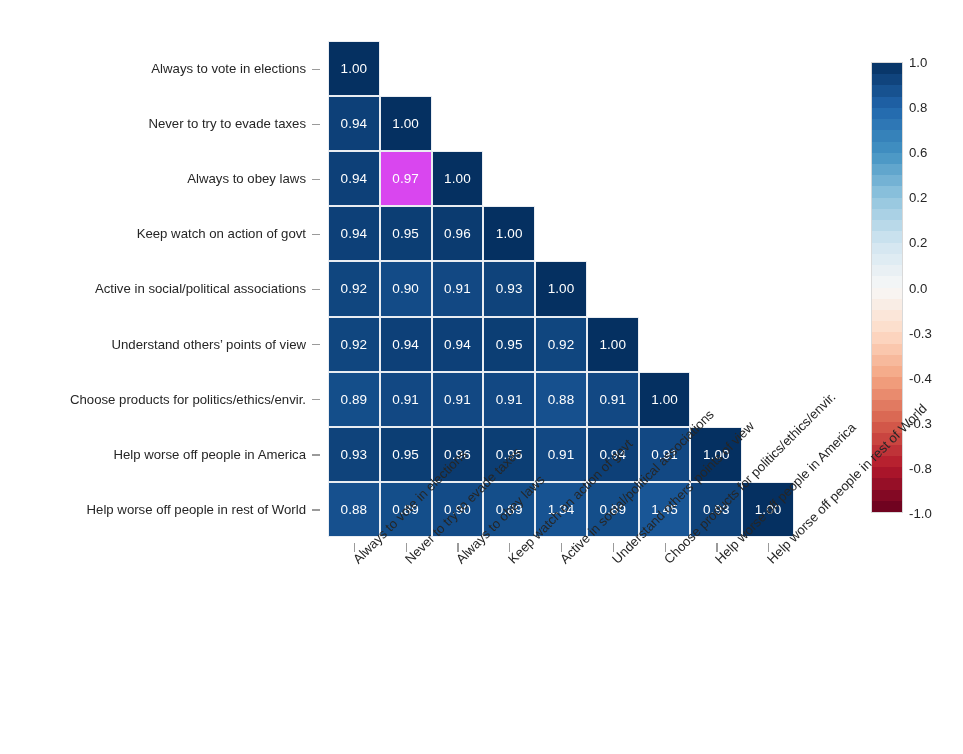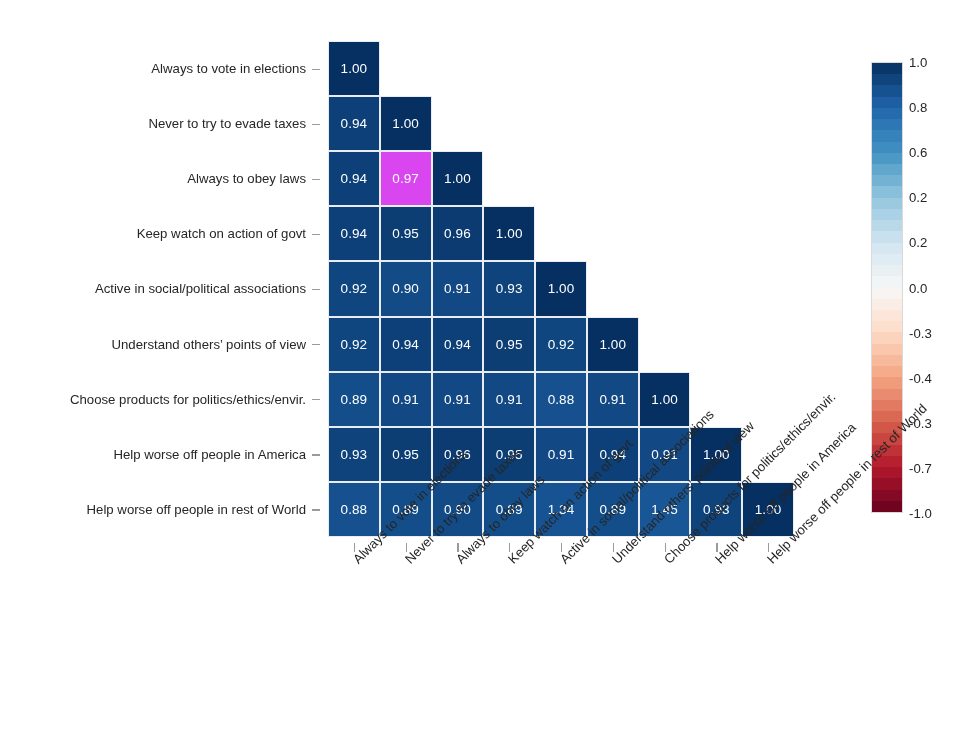--- a/index.html
+++ b/index.html
@@ -263,15 +263,15 @@
     <div class="xlabel" style="left: 748.111px;">Help worse off people in rest of World</div>
     <div class="cb-tick-label" style="top: 62px;">1.0</div>
     <div class="cb-tick-label" style="top: 107.1px;">0.8</div>
     <div class="cb-tick-label" style="top: 152.2px;">0.6</div>
     <div class="cb-tick-label" style="top: 197.3px;">0.2</div>
     <div class="cb-tick-label" style="top: 242.4px;">0.2</div>
     <div class="cb-tick-label" style="top: 287.5px;">0.0</div>
     <div class="cb-tick-label" style="top: 332.6px;">-0.3</div>
     <div class="cb-tick-label" style="top: 377.7px;">-0.4</div>
     <div class="cb-tick-label" style="top: 422.8px;">-0.3</div>
-    <div class="cb-tick-label" style="top: 467.9px;">-0.7</div>
+    <div class="cb-tick-label" style="top: 467.9px;">-0.8</div>
     <div class="cb-tick-label" style="top: 513px;">-1.0</div>
   </div>
 
 </body></html>

